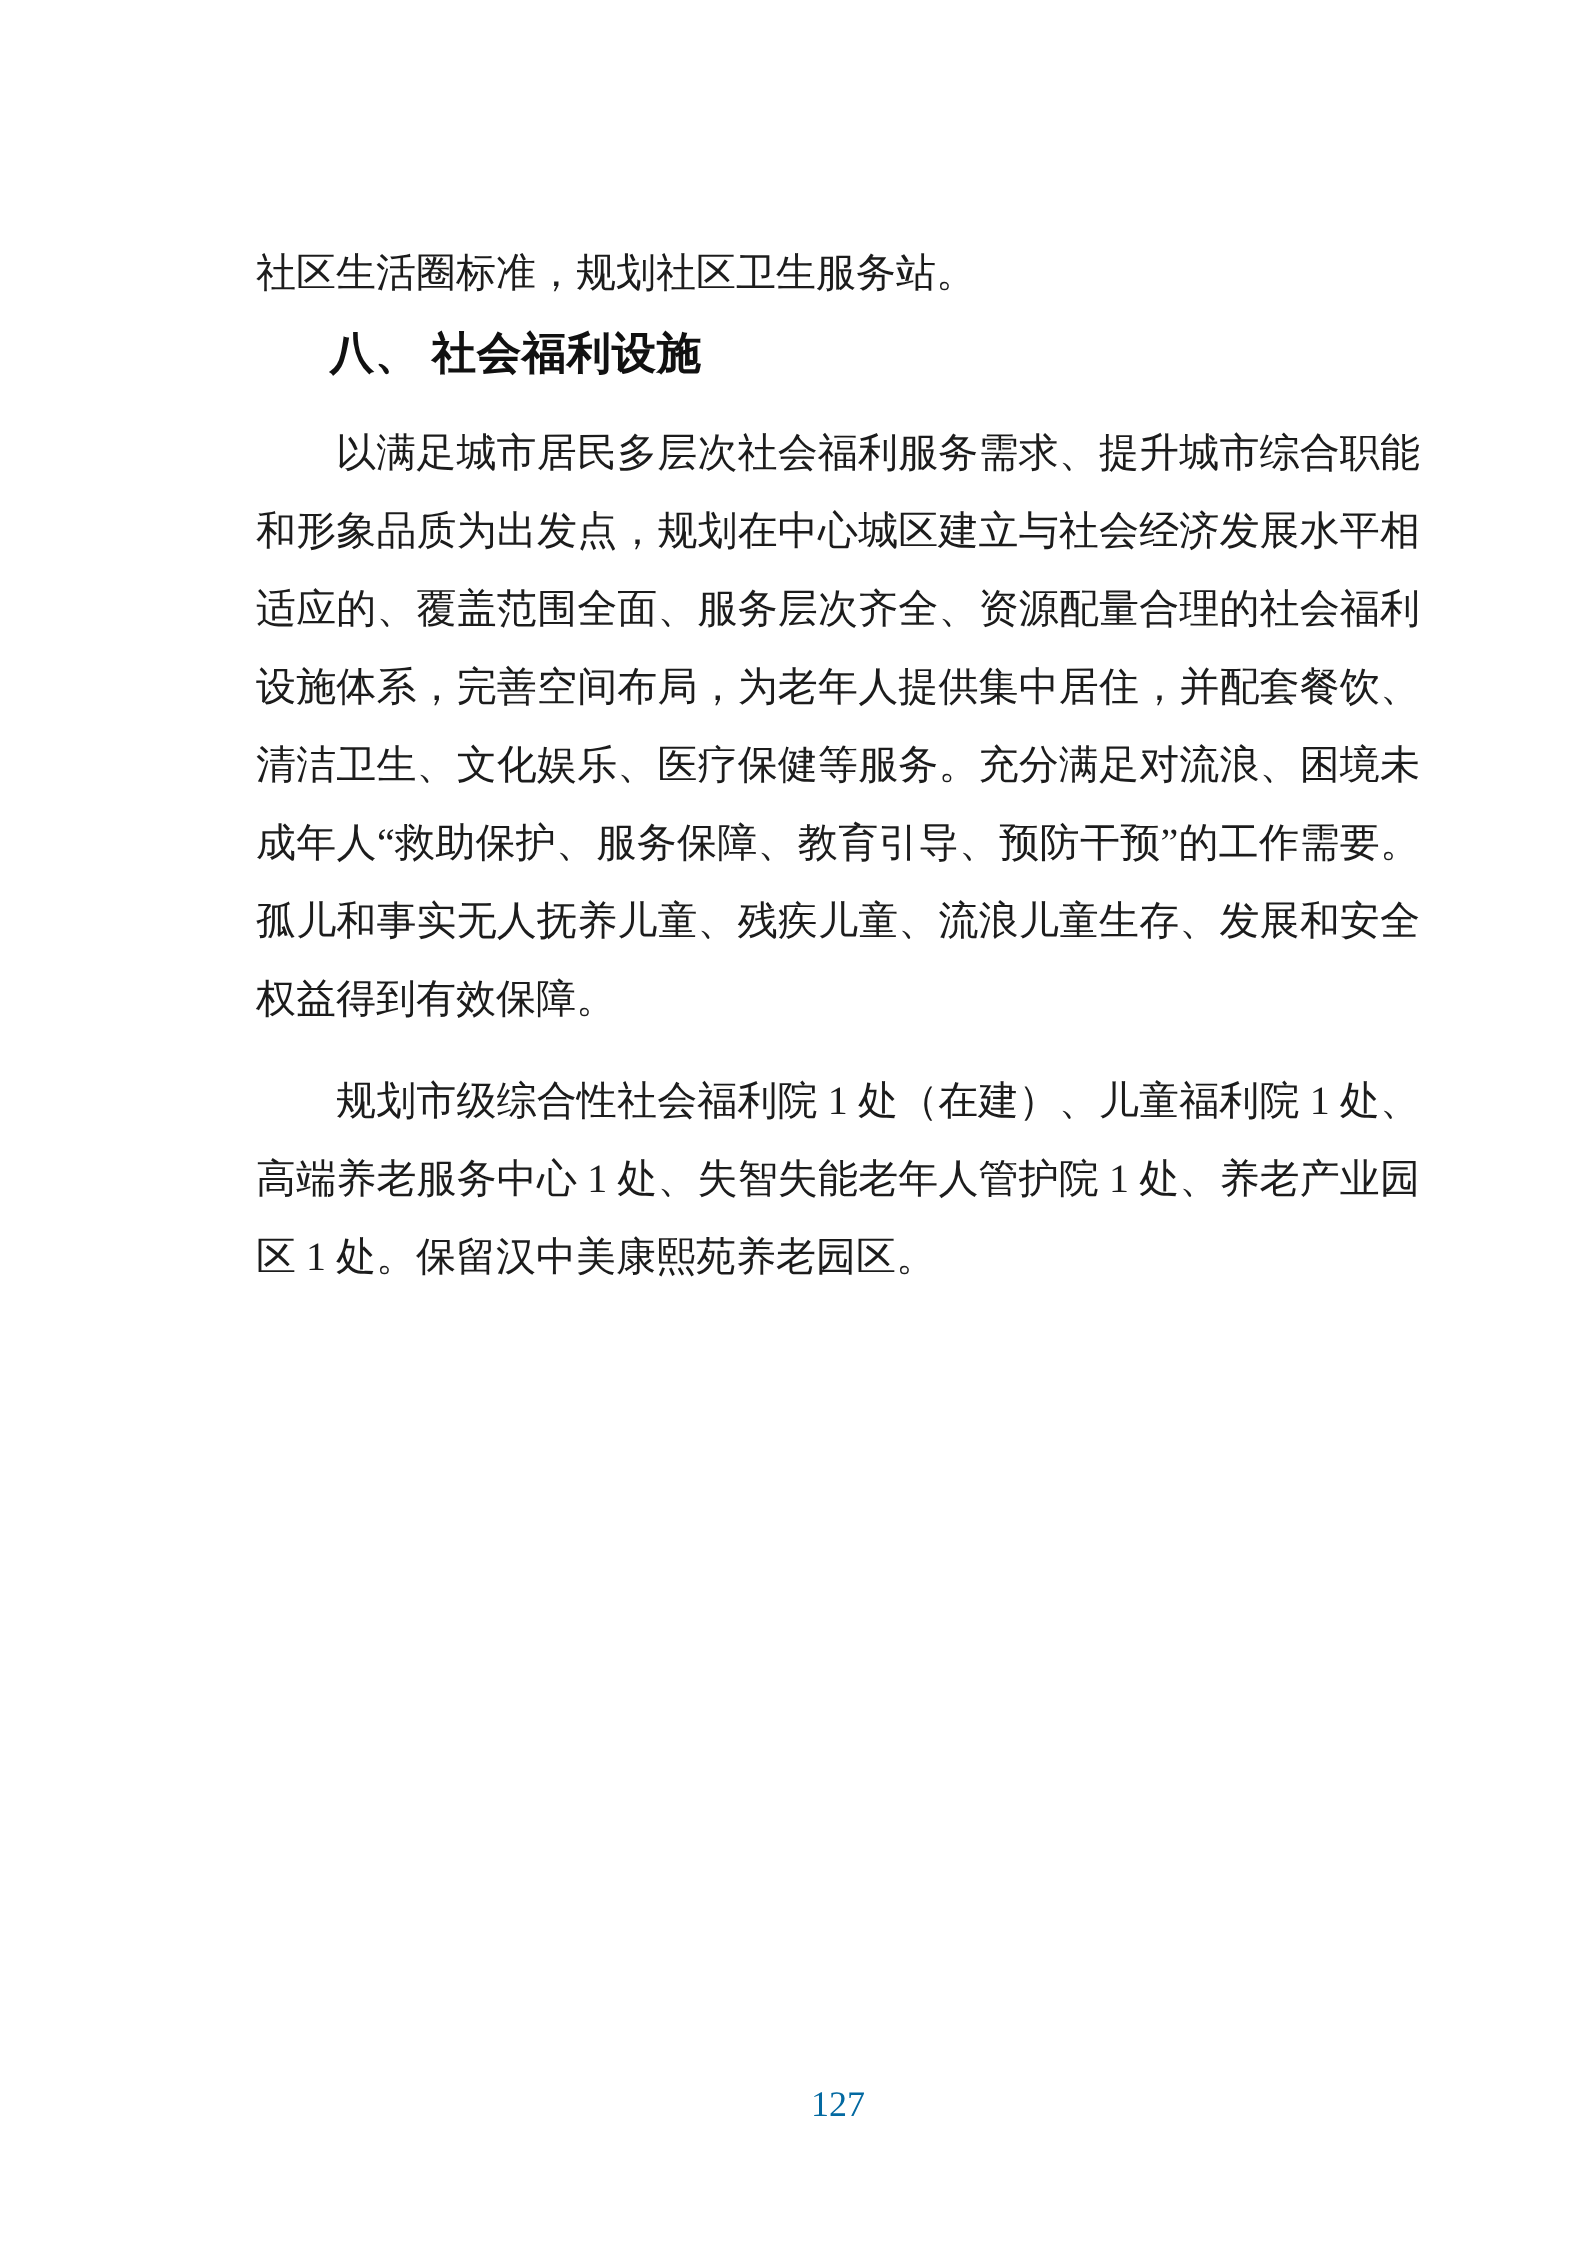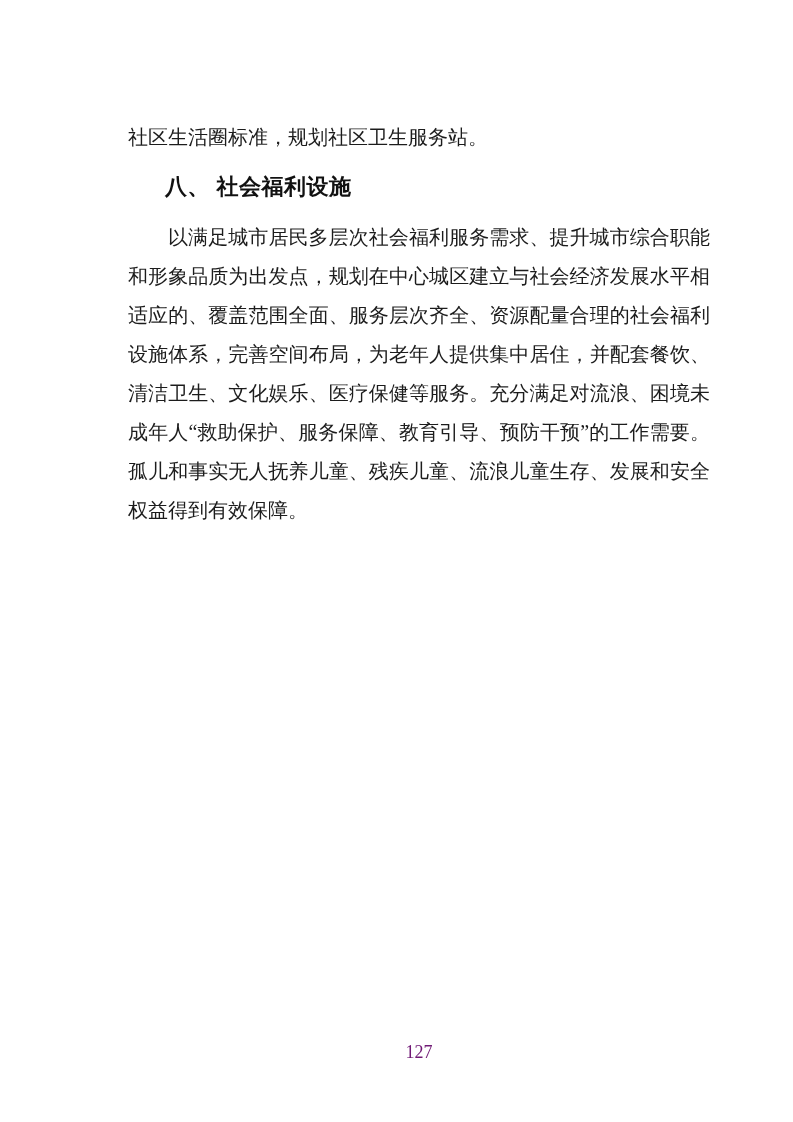--- a/index.html
+++ b/index.html
@@ -28,51 +28,51 @@
       line-height: 39px;
       text-align: justify;
       text-justify: inter-character;
       color: #1c1c1c;
     }
     .para.indent {
       text-indent: 2em;
       margin-top: 12px;
     }
     .section-heading {
-      font-family: Liberation Sans, sans-serif;
+      font-family: Liberation Serif, serif;
       font-weight: bold;
       font-size: 22px;
       line-height: 39px;
       color: #111111;
-      margin-top: 10px;
       padding-left: 37px; 
       letter-spacing: 0.5px;
     }
     .page-number {
       position: absolute;
       left: 128px;
       width: 582px;
       top: 1041px;
       text-align: center;
       font-size: 18px;
       line-height: 22px;
-      color: #701a75;
+      color: #0369a1;
       font-family: "Liberation Serif", serif;
     }
   </style>
 </head>
 <body>
 
 <div class="page">
   <div class="content">
 
     <p class="para">社区生活圈标准，规划社区卫生服务站。</p>
 
     <h2 class="section-heading">八、 社会福利设施</h2>
 
     <p class="para indent">以满足城市居民多层次社会福利服务需求、提升城市综合职能和形象品质为出发点，规划在中心城区建立与社会经济发展水平相适应的、覆盖范围全面、服务层次齐全、资源配量合理的社会福利设施体系，完善空间布局，为老年人提供集中居住，并配套餐饮、清洁卫生、文化娱乐、医疗保健等服务。充分满足对流浪、困境未成年人“救助保护、服务保障、教育引导、预防干预”的工作需要。孤儿和事实无人抚养儿童、残疾儿童、流浪儿童生存、发展和安全权益得到有效保障。</p>
 
+    <p class="para indent">规划市级综合性社会福利院 1 处（在建）、儿童福利院 1 处、高端养老服务中心 1 处、失智失能老年人管护院 1 处、养老产业园区 1 处。保留汉中美康熙苑养老园区。</p>
 
 
   </div>
 
   <div class="page-number">127</div>
 </div>
 
 </body></html>

